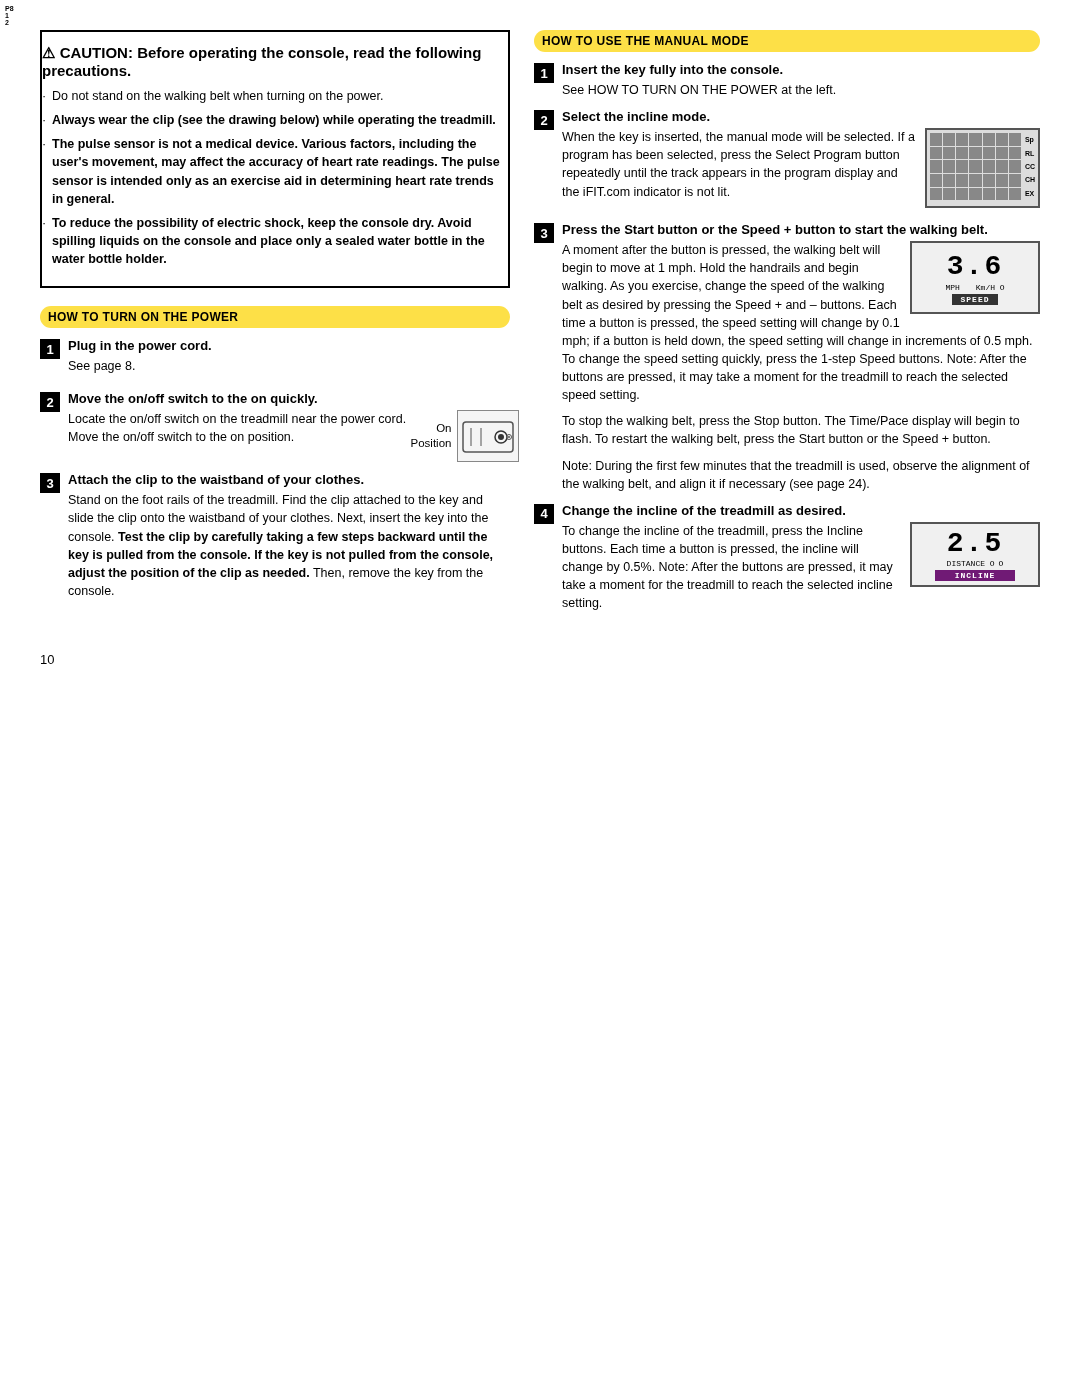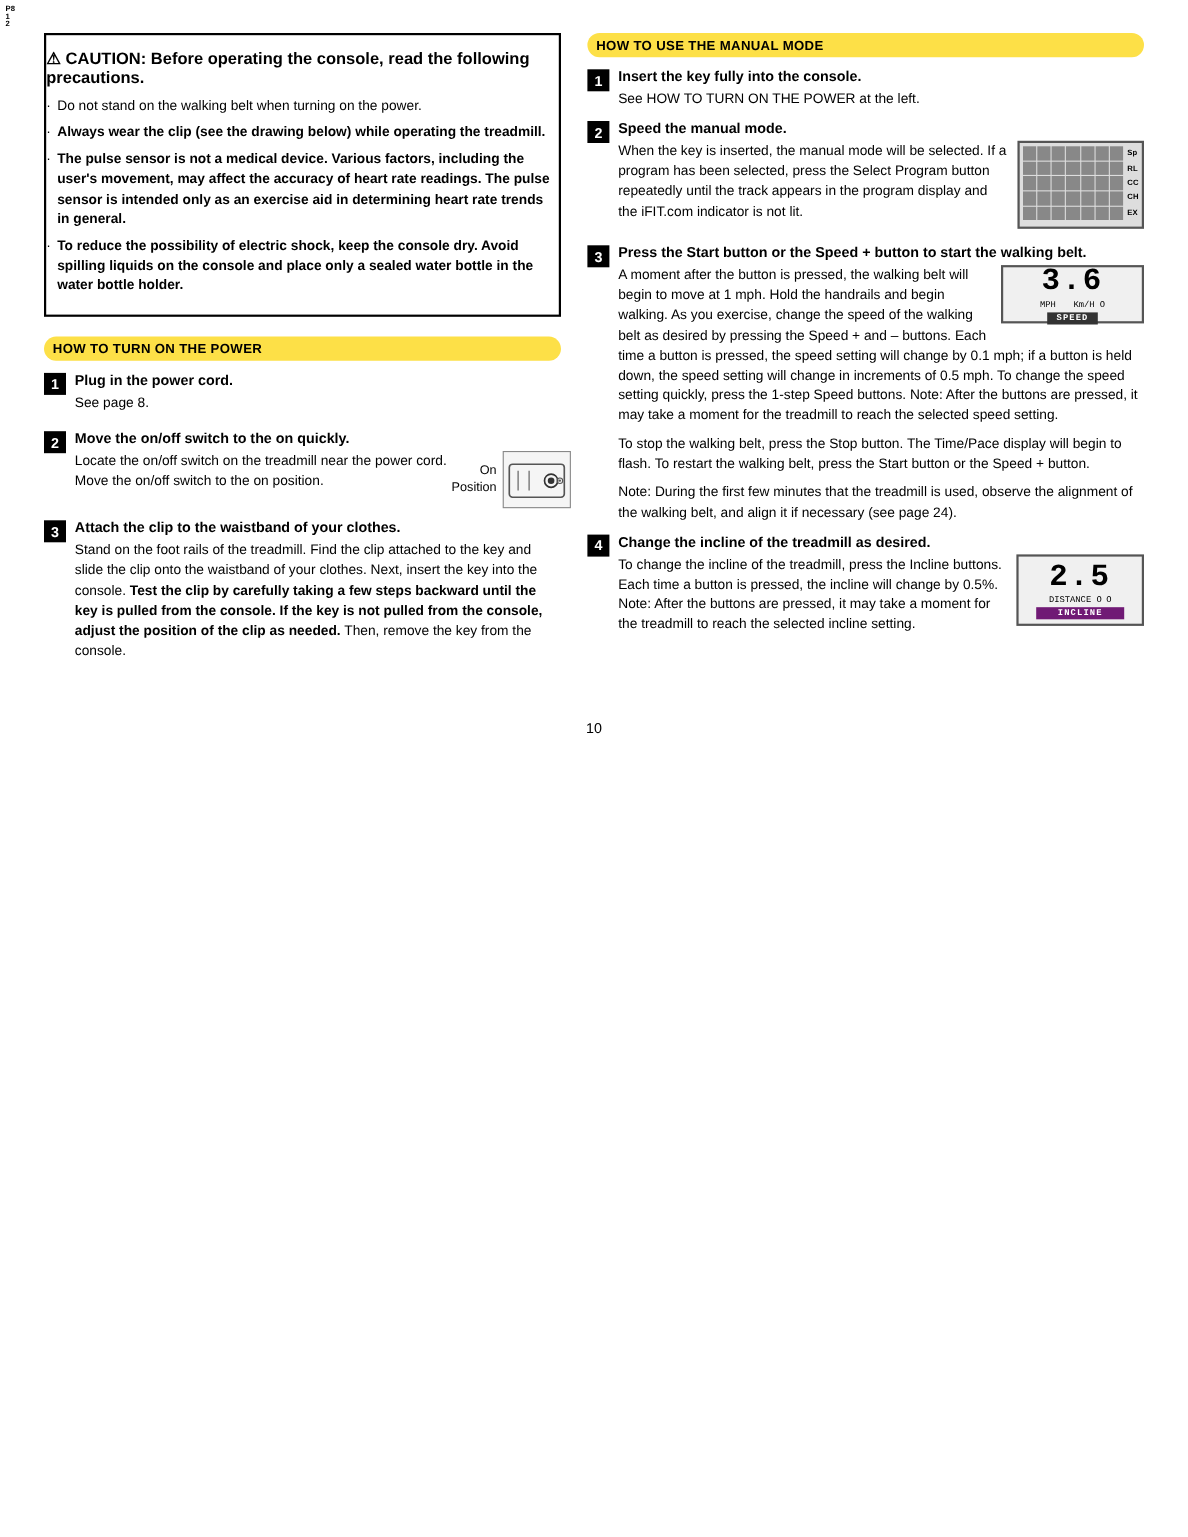--- a/index.html
+++ b/index.html
@@ -95,21 +95,21 @@
     }
     .step-body {
       font-size: 12.5px;
       line-height: 1.45;
     }
 
     
     .speed-display {
       border: 2px solid #555;
       width: 130px;
-      height: 53px;
+      height: 73px;
       float: right;
       margin-left: 10px;
       margin-bottom: 6px;
       background: #f0f0f0;
       display: flex;
       flex-direction: column;
       align-items: center;
       justify-content: center;
       font-family: 'Courier New', monospace;
     }
@@ -131,21 +131,21 @@
       font-size: 8px;
       font-weight: bold;
       padding: 1px 8px;
       margin-top: 2px;
       letter-spacing: 1px;
     }
 
     
     .incline-display {
       border: 2px solid #555;
-      width: 116px;
+      width: 130px;
       height: 65px;
       float: right;
       margin-left: 10px;
       margin-bottom: 6px;
       background: #f0f0f0;
       display: flex;
       flex-direction: column;
       align-items: center;
       justify-content: center;
       font-family: 'Courier New', monospace;
@@ -166,22 +166,21 @@
       color: #fff;
       font-size: 8px;
       font-weight: bold;
       padding: 1px 20px;
       margin-top: 2px;
       letter-spacing: 1px;
     }
 
     
     .page-number {
-      text-align: center;
-      margin-top: 44px;
+      margin-top: 30px;
       font-size: 13px;
     }
 
     .clearfix::after {
       content: "";
       display: table;
       clear: both;
     }
 
     .bold { font-weight: bold; }
@@ -277,21 +276,21 @@
       <div class="step-number">1</div>
       <div class="step-content">
         <div class="step-title"><span>Insert the key fully into the console.</span></div>
         <div class="step-body">See HOW TO TURN ON THE POWER at the left.</div>
       </div>
     </div>
 
     <div class="step">
       <div class="step-number">2</div>
       <div class="step-content">
-        <div class="step-title"><span>Speed the manual mode.</span></div>
+        <div class="step-title"><span>Select the incline mode.</span></div>
         <div class="clearfix">
 
           <div style="float:right; margin-left:10px; margin-bottom:4px; border:2px solid #555; width:115px; height:80px; background:#ddd; padding:3px; display:flex; flex-direction:column; gap:2px;">
             <div style="display:flex; gap:2px; flex:1; position:relative;">
 
               <div style="display:grid; grid-template-columns:repeat(7,1fr); grid-template-rows:repeat(5,1fr); gap:1px; flex:1;">
                 <div style="background:#888;"></div>
                   <div style="background:#888;"></div>
                   <div style="background:#888;"></div>
                   <div style="background:#888;"></div>

